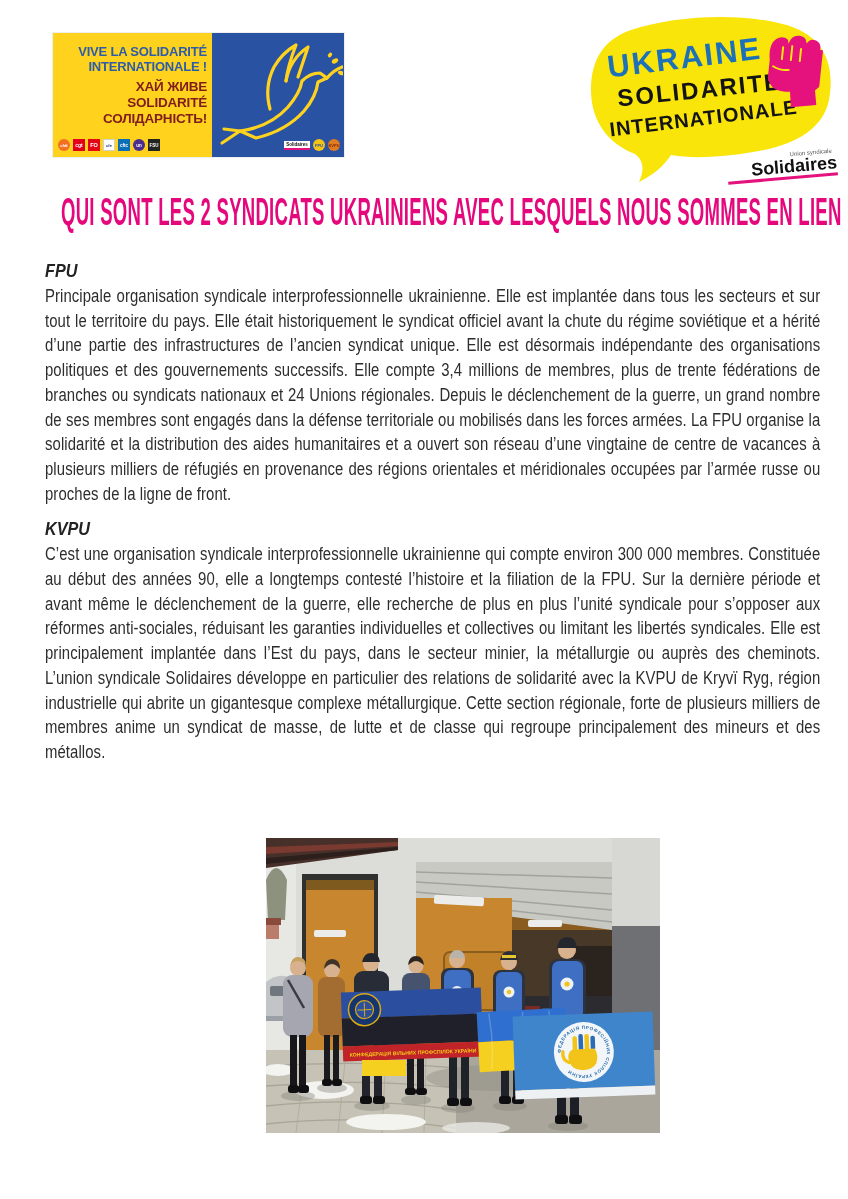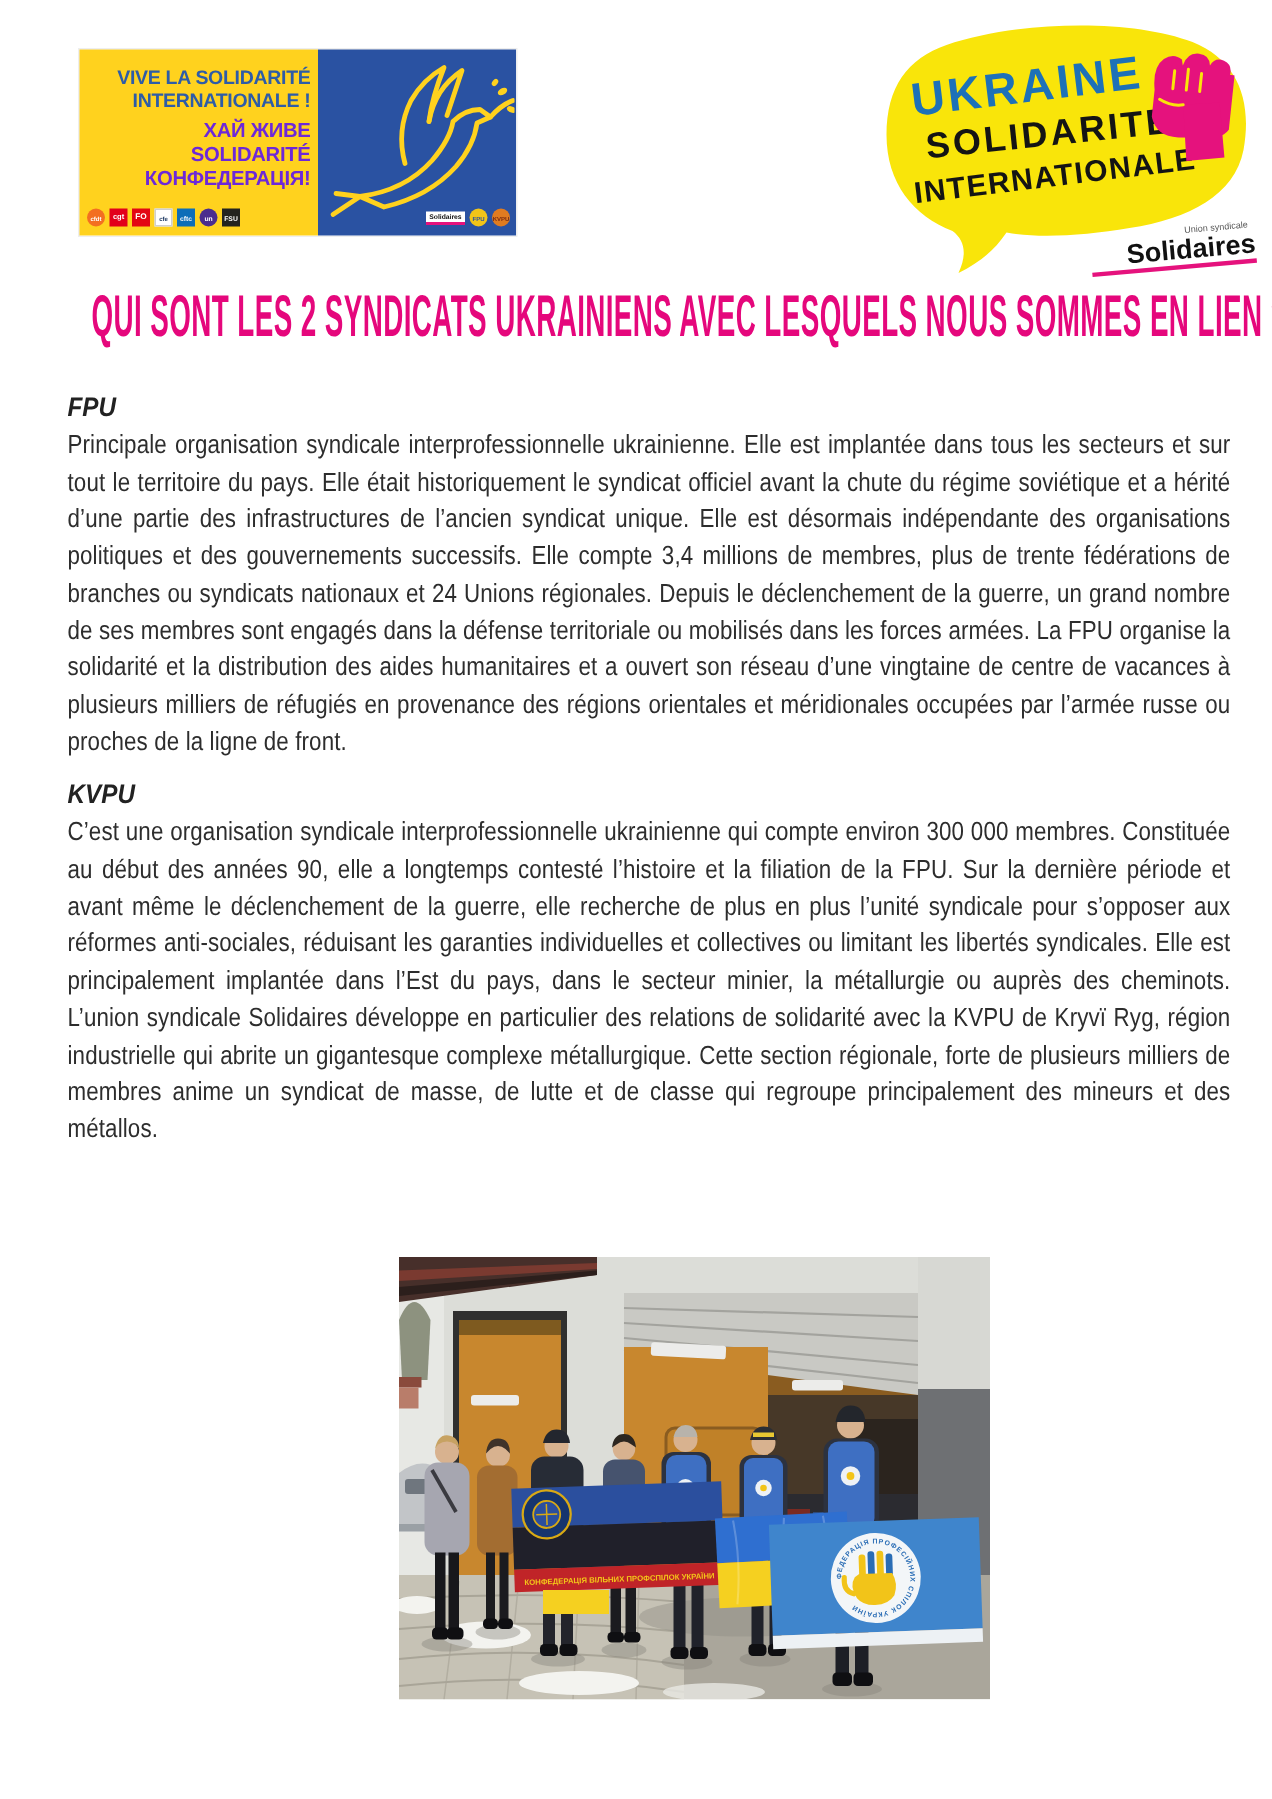--- a/index.html
+++ b/index.html
@@ -7,21 +7,21 @@
     width:848px;height:1199px;position:relative;background:#ffffff;
     font-family:"Liberation Sans",sans-serif;overflow:hidden;
   }
   .abs{position:absolute;}
 
   
   #banner{left:53px;top:33px;width:291px;height:124px;display:flex;box-shadow:0 0 0 1px #eee;}
   .banner-left{width:159px;background:#ffd21e;position:relative;}
   .banner-right{flex:1;background:#2a52a2;position:relative;overflow:hidden;}
   .banner-fr{margin-top:11px;text-align:right;padding-right:5px;color:#2d5ca8;font-weight:700;font-size:13px;line-height:15px;letter-spacing:-0.2px;}
-  .banner-ua{margin-top:5px;text-align:right;padding-right:5px;color:#6d28d9;font-weight:800;font-size:13.5px;line-height:16px;letter-spacing:-0.2px;}
+  .banner-ua{margin-top:5px;text-align:right;padding-right:5px;color:#7f1d1d;font-weight:800;font-size:13.5px;line-height:16px;letter-spacing:-0.2px;}
   .logo-row{position:absolute;bottom:6px;display:flex;gap:3px;align-items:center;}
   .logo-row.left{left:5px;}
   .logo-row.right{right:4px;}
   .chip{height:12px;min-width:12px;display:flex;align-items:center;justify-content:center;
         font-weight:700;color:#fff;overflow:hidden;box-sizing:border-box;}
   .chip.round{border-radius:50%;width:12px;}
   .chip.sq{width:12px;}
   .c-cfdt{background:#f36f21;font-size:4px;}
   .c-cgt{background:#e2001a;font-size:5px;}
   .c-fo{background:#e30613;font-size:5.5px;}
@@ -72,21 +72,21 @@
 
 <div class="abs" id="banner">
   <div class="banner-left">
     <div class="banner-fr">
       <div>VIVE LA SOLIDARITÉ</div>
       <div>INTERNATIONALE !</div>
     </div>
     <div class="banner-ua">
       <div>ХАЙ ЖИВЕ</div>
       <div>SOLIDARITÉ</div>
-      <div>КОНФЕДЕРАЦІЯ!</div>
+      <div>СОЛІДАРНІСТЬ!</div>
     </div>
     <div class="logo-row left">
       <div class="chip round c-cfdt">cfdt</div>
       <div class="chip sq c-cgt">cgt</div>
       <div class="chip sq c-fo">FO</div>
       <div class="chip sq c-cfe">cfe</div>
       <div class="chip sq c-cftc">cftc</div>
       <div class="chip round c-unsa">un</div>
       <div class="chip sq c-fsu">FSU</div>
     </div>

